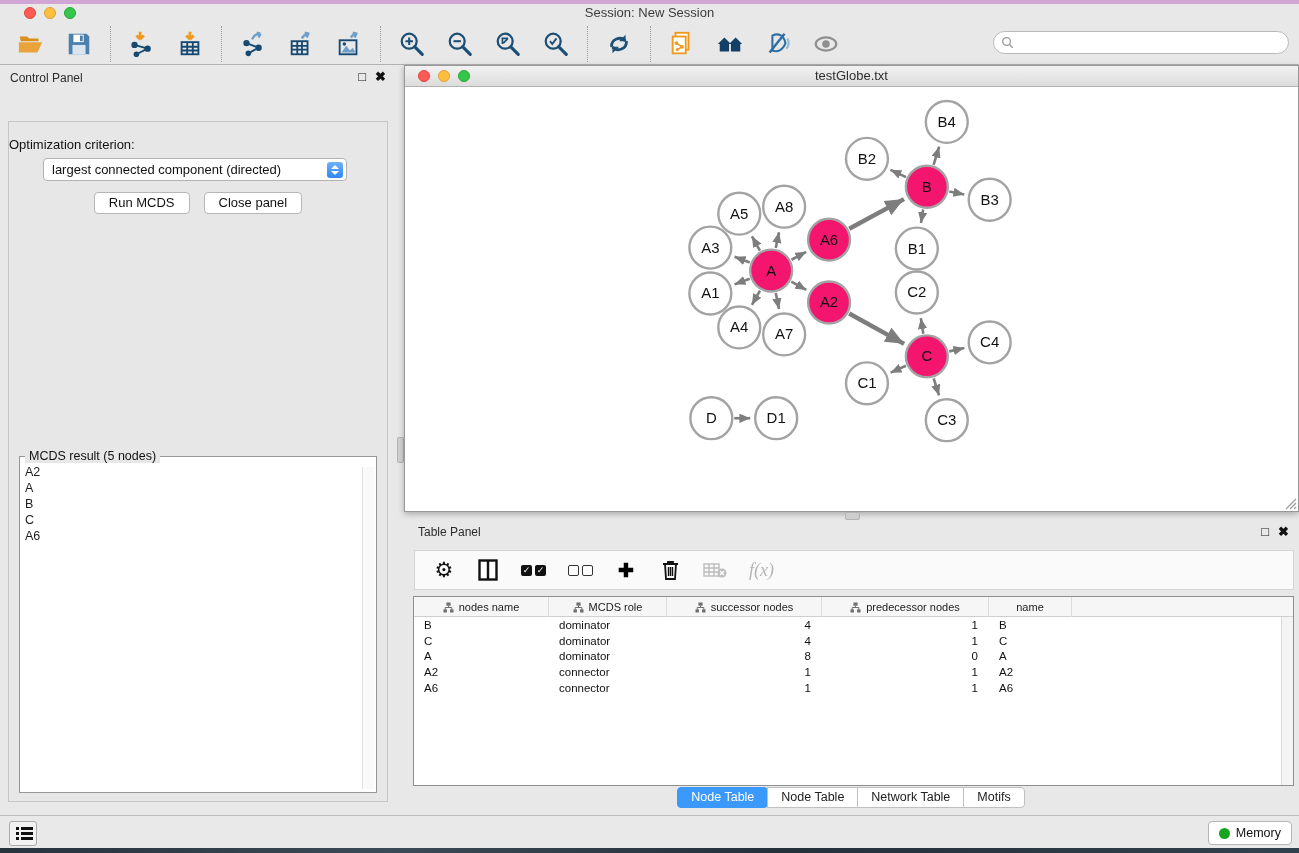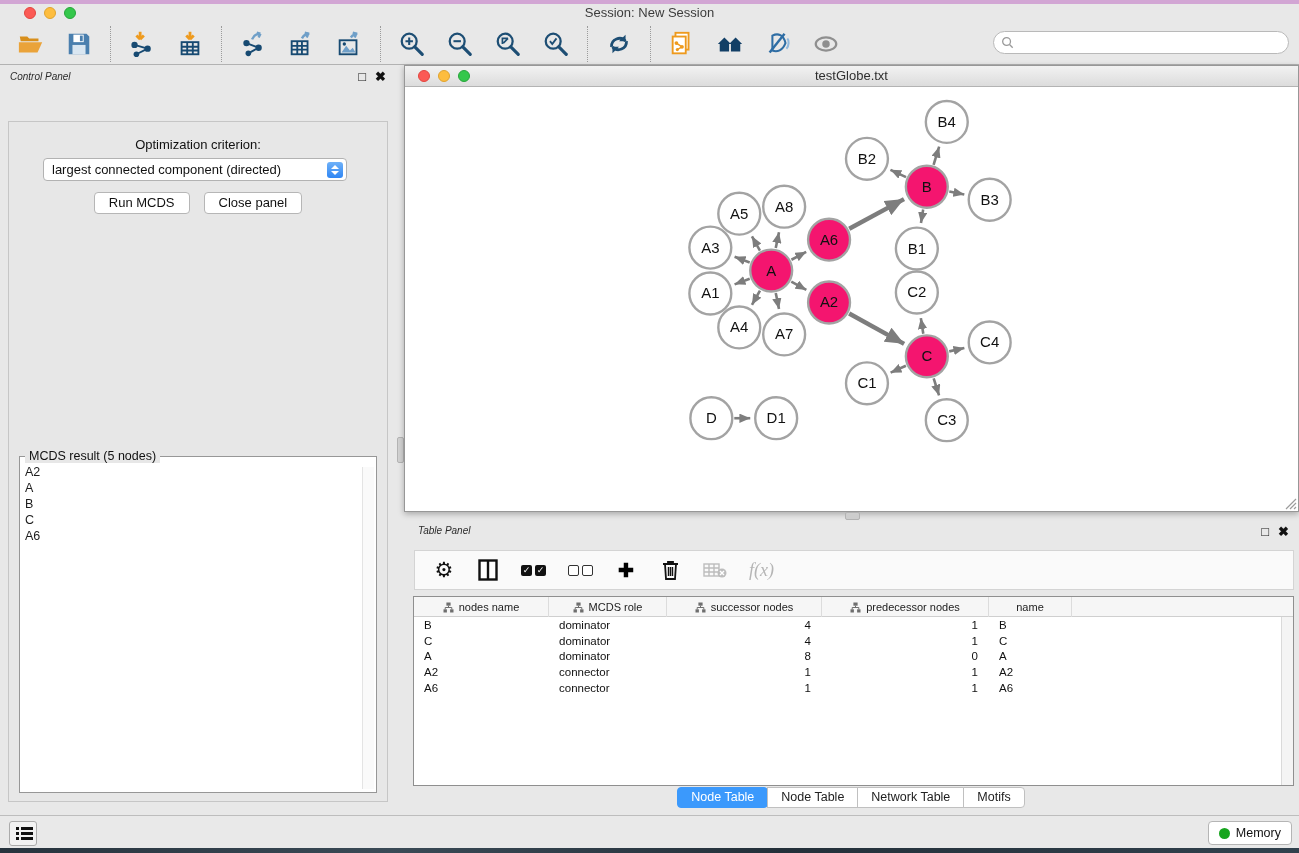--- a/index.html
+++ b/index.html
@@ -20,32 +20,32 @@
   .dot.yel { background:#fdbd3f; border:1px solid #e0a32e; }
   .dot.grn { background:#34c74b; border:1px solid #27a53a; }
   #main-toolbar { position:absolute; left:0; top:23px; width:100%; height:42px; border-bottom:1px solid #b2b2b2; display:flex; align-items:center; }
   .tgroup { display:flex; align-items:center; gap:18px; padding:0 16px; height:36px; }
   .tgroup + .tgroup { border-left:1px dotted #9b9b9b; }
   .tico { width:30px; height:30px; display:flex; align-items:center; justify-content:center; cursor:pointer; }
   #toolbar-search { position:absolute; right:10px; top:8px; width:296px; height:23px; background:#fff; border:1px solid #b9b9b9; border-radius:12px; display:flex; align-items:center; padding-left:7px; }
   #toolbar-search input { border:none; outline:none; flex:1; height:18px; font-size:12px; background:transparent; margin-left:4px; }
   
   #control-panel { position:absolute; left:0; top:65px; width:396px; height:750px; background:#e8e8e8; }
-  .panel-title { font-size:10px; color:#2c2c2c;font-style:italic; }
+  .panel-title { font-size:12px; color:#2c2c2c; }
   #cp-titlebar { position:absolute; left:10px; top:6px; }
   .panel-btns { position:absolute; right:10px; top:4px; display:flex; gap:9px; font-size:13px; color:#111; }
   .panel-btns .pbtn { cursor:pointer; line-height:16px; }
   .panel-btns .pbtn.x { font-weight:bold; }
   #cp-tabs { position:absolute; left:0; right:0; top:30px; display:flex; justify-content:center; }
   .tab13 { height:21px; line-height:19px; padding:0 15px; background:#fff; border:1px solid #bdbdbd; font-size:13px; margin-left:-1px; cursor:pointer; color:#222; }
   .tab13:first-child { border-radius:4px 0 0 4px; }
   .tab13:last-child { border-radius:0 4px 4px 0; }
   .tab13.active { background:#3b99fc; border-color:#3b99fc; color:#fff; border-radius:4px; position:relative; }
   #cp-content { position:absolute; left:8px; right:8px; top:56px; bottom:13px; border:1px solid #c6c6c6; background:#e7e7e7; }
-  #opt-label { position:absolute; left:0; right:0; top:15px; text-align:center; font-size:13px; color:#111; }
+  #opt-label { position:absolute; left:0; right:0; top:15px; font-size:13px; color:#111; }
   #criterion-select { position:absolute; left:34px; right:40px; top:36px; height:23px; background:#fff; border:1px solid #b2b2b2; border-radius:4px; font-size:13px; line-height:21px; padding-left:8px; cursor:pointer; color:#111; }
   #criterion-stepper { position:absolute; right:3px; top:2.5px; width:16px; height:16.5px; border-radius:3px; background:linear-gradient(#6fb1f8,#2f86f4); display:flex; flex-direction:column; align-items:center; justify-content:center; gap:2px; }
   #criterion-stepper i { display:block; width:0; height:0; border-left:4px solid transparent; border-right:4px solid transparent; }
   #criterion-stepper i.up { border-bottom:4px solid #fff; }
   #criterion-stepper i.dn { border-top:4px solid #fff; }
   #cp-buttons { position:absolute; left:0; right:0; top:70px; display:flex; justify-content:center; gap:14px; }
   .mac-btn { height:22px; line-height:20px; padding:0 14px; background:#fff; border:1px solid #b6b6b6; border-radius:4px; font-size:13px; cursor:pointer; color:#111; }
   #mcds-result { position:absolute; left:10px; right:10px; top:334px; bottom:8px; border:1px solid #979797; background:#fff; }
   #mcds-legend { position:absolute; top:-8px; left:5px; background:#e7e7e7; padding:0 4px; font-size:12.5px; color:#111; }
   #mcds-list { position:absolute; left:2px; top:7px; right:16px; bottom:2px; overflow:hidden; }

